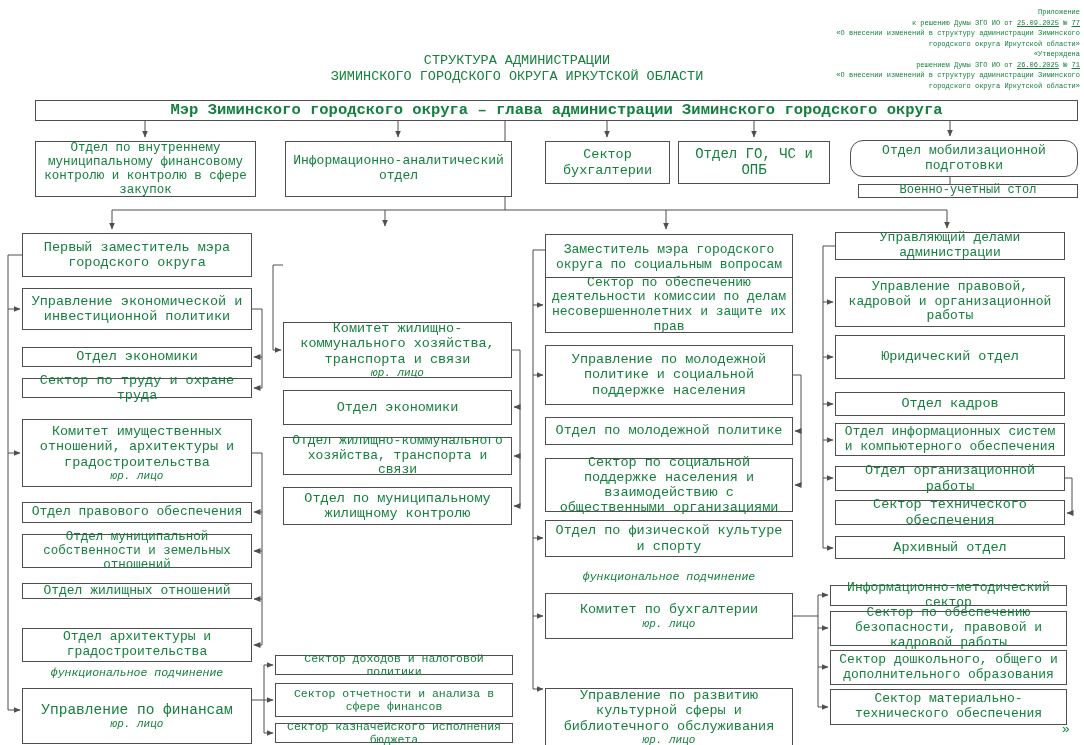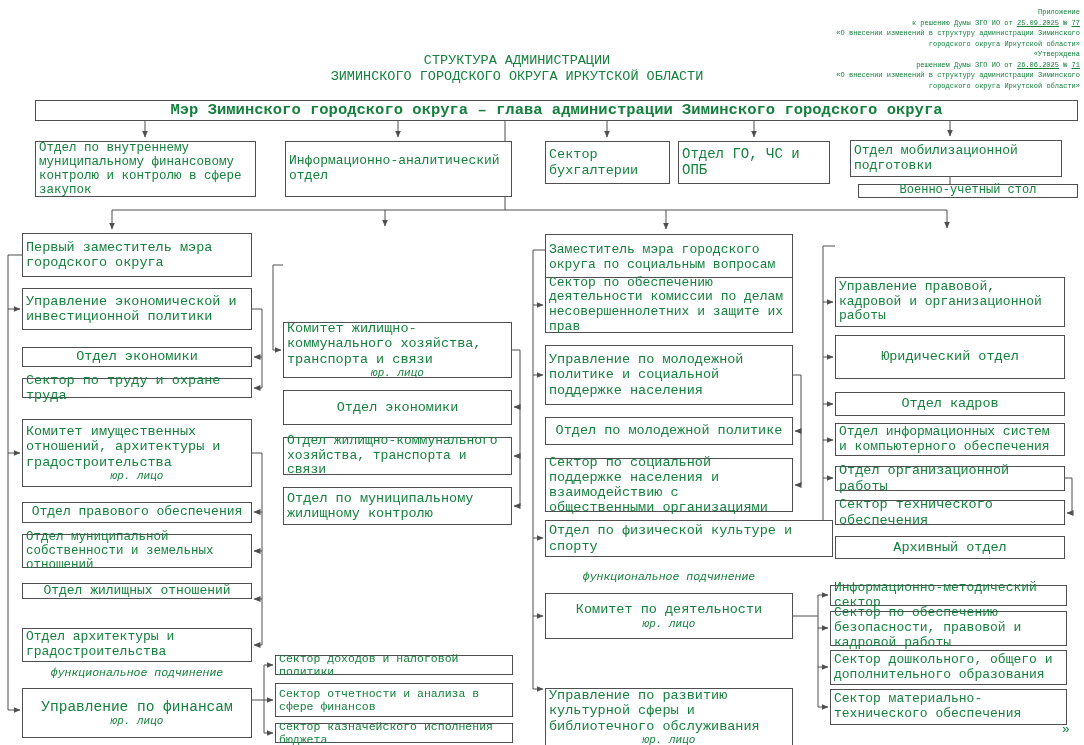--- a/index.html
+++ b/index.html
@@ -5,21 +5,21 @@
   html,body{margin:0;padding:0;background:#fff;}
   #canvas{
     position:relative;width:1084px;height:745px;background:#ffffff;
     font-family:Liberation Mono, monospace;color:#15803d;overflow:hidden;
   }
   #wires{position:absolute;left:0;top:0;width:1084px;height:745px;}
   #wires polyline{fill:none;stroke:#4f4f4f;stroke-width:1;}
   .node{
     position:absolute;box-sizing:border-box;border:1px solid #4f4f4f;background:#fff;
     display:flex;flex-direction:column;align-items:center;justify-content:center;
-    font-size:13px;line-height:1.13;padding:1px 3px;
+    text-align:center;font-size:13px;line-height:1.13;padding:1px 3px;
   }
   .node span{display:block;}
   .node .sub{font-style:italic;font-size:11px;line-height:1.1;}
   .node.mayor{font-weight:bold;font-size:15.5px;}
   .flabel{position:absolute;font-style:italic;font-size:11.5px;text-align:center;}
   .flabel.quote{font-style:normal;font-size:13px;text-align:left;}
   .legal{position:absolute;top:7px;right:4px;width:310px;font-size:7px;line-height:1.5;text-align:right;}
   .legal .u{text-decoration:underline;}
   .title{position:absolute;left:242px;top:53px;width:550px;text-align:center;font-size:13.5px;line-height:1.2;}
 </style>
@@ -108,21 +108,21 @@
     </div>
     <div class="node" style="left: 285px; top: 141px; width: 227px; height: 56px;">
       <span>Информационно-аналитический отдел</span>
     </div>
     <div class="node" style="left: 545px; top: 141px; width: 125px; height: 43px; font-size: 13.5px;">
       <span>Сектор бухгалтерии</span>
     </div>
     <div class="node" style="left: 678px; top: 141px; width: 152px; height: 43px; font-size: 14px;">
       <span>Отдел ГО, ЧС и ОПБ</span>
     </div>
-    <div class="node" style="left: 850px; top: 140px; width: 212px; height: 37px;">
+    <div class="node" style="left: 850px; top: 140px; width: 228px; height: 37px; border-radius: 13px;">
       <span>Отдел мобилизационной подготовки</span>
     </div>
     <div class="node" style="left: 858px; top: 184px; width: 220px; height: 14px; font-size: 12px;">
       <span>Военно-учетный стол</span>
     </div>
     <div class="node" style="left: 22px; top: 233px; width: 230px; height: 44px; font-size: 13.5px;">
       <span>Первый заместитель мэра городского округа</span>
     </div>
     <div class="node" style="left: 22px; top: 288px; width: 230px; height: 42px; font-size: 13.5px;">
       <span>Управление экономической и инвестиционной политики</span>
@@ -142,21 +142,21 @@
     </div>
     <div class="node" style="left: 22px; top: 534px; width: 230px; height: 34px; font-size: 12.5px;">
       <span>Отдел муниципальной собственности и земельных отношений</span>
     </div>
     <div class="node" style="left: 22px; top: 583px; width: 230px; height: 16px;">
       <span>Отдел жилищных отношений</span>
     </div>
     <div class="node" style="left: 22px; top: 628px; width: 230px; height: 34px;">
       <span>Отдел архитектуры и градостроительства</span>
     </div>
-    <div class="node" style="left: 22px; top: 688px; width: 230px; height: 50px; font-size: 14.5px;">
+    <div class="node" style="left: 22px; top: 688px; width: 230px; height: 56px; font-size: 14.5px;">
       <span>Управление по финансам</span>
       <span class="sub">юр. лицо</span>
     </div>
     <div class="node" style="left: 283px; top: 322px; width: 229px; height: 56px; font-size: 13.5px;">
       <span>Комитет жилищно-коммунального хозяйства, транспорта и связи</span>
       <span class="sub">юр. лицо</span>
     </div>
     <div class="node" style="left: 283px; top: 390px; width: 229px; height: 35px; font-size: 13.5px;">
       <span>Отдел экономики</span>
     </div>
@@ -183,42 +183,45 @@
     </div>
     <div class="node" style="left: 545px; top: 345px; width: 248px; height: 60px; font-size: 13.5px;">
       <span>Управление по молодежной политике и социальной поддержке населения</span>
     </div>
     <div class="node" style="left: 545px; top: 417px; width: 248px; height: 28px; font-size: 13.5px;">
       <span>Отдел по молодежной политике</span>
     </div>
     <div class="node" style="left: 545px; top: 458px; width: 248px; height: 54px; font-size: 13.5px;">
       <span>Сектор по социальной поддержке населения и взаимодействию с общественными организациями</span>
     </div>
-    <div class="node" style="left: 545px; top: 520px; width: 288px; height: 37px; font-size: 13.5px;">
+    <div class="node" style="left: 545px; top: 520px; width: 248px; height: 37px; font-size: 13.5px;">
       <span>Отдел по физической культуре и спорту</span>
     </div>
     <div class="node" style="left: 545px; top: 593px; width: 248px; height: 46px; font-size: 13.5px;">
-      <span>Комитет по деятельности</span>
+      <span>Комитет по бухгалтерии</span>
       <span class="sub">юр. лицо</span>
     </div>
     <div class="node" style="left: 545px; top: 688px; width: 248px; height: 58px; font-size: 13.5px;">
       <span>Управление по развитию культурной сферы и библиотечного обслуживания</span>
       <span class="sub">юр. лицо</span>
     </div>
     <div class="node" style="left: 830px; top: 585px; width: 237px; height: 21px;">
       <span>Информационно-методический сектор</span>
     </div>
     <div class="node" style="left: 830px; top: 611px; width: 237px; height: 35px;">
       <span>Сектор по обеспечению безопасности, правовой и кадровой работы</span>
     </div>
     <div class="node" style="left: 830px; top: 650px; width: 237px; height: 35px;">
       <span>Сектор дошкольного, общего и дополнительного образования</span>
     </div>
     <div class="node" style="left: 830px; top: 689px; width: 237px; height: 36px;">
       <span>Сектор материально-технического обеспечения</span>
+    </div>
+    <div class="node" style="left: 835px; top: 232px; width: 230px; height: 28px;">
+      <span>Управляющий делами администрации</span>
     </div>
     <div class="node" style="left: 835px; top: 277px; width: 230px; height: 50px;">
       <span>Управление правовой, кадровой и организационной работы</span>
     </div>
     <div class="node" style="left: 835px; top: 335px; width: 230px; height: 44px; font-size: 13.5px;">
       <span>Юридический отдел</span>
     </div>
     <div class="node" style="left: 835px; top: 392px; width: 230px; height: 24px; font-size: 13.5px;">
       <span>Отдел кадров</span>
     </div>

